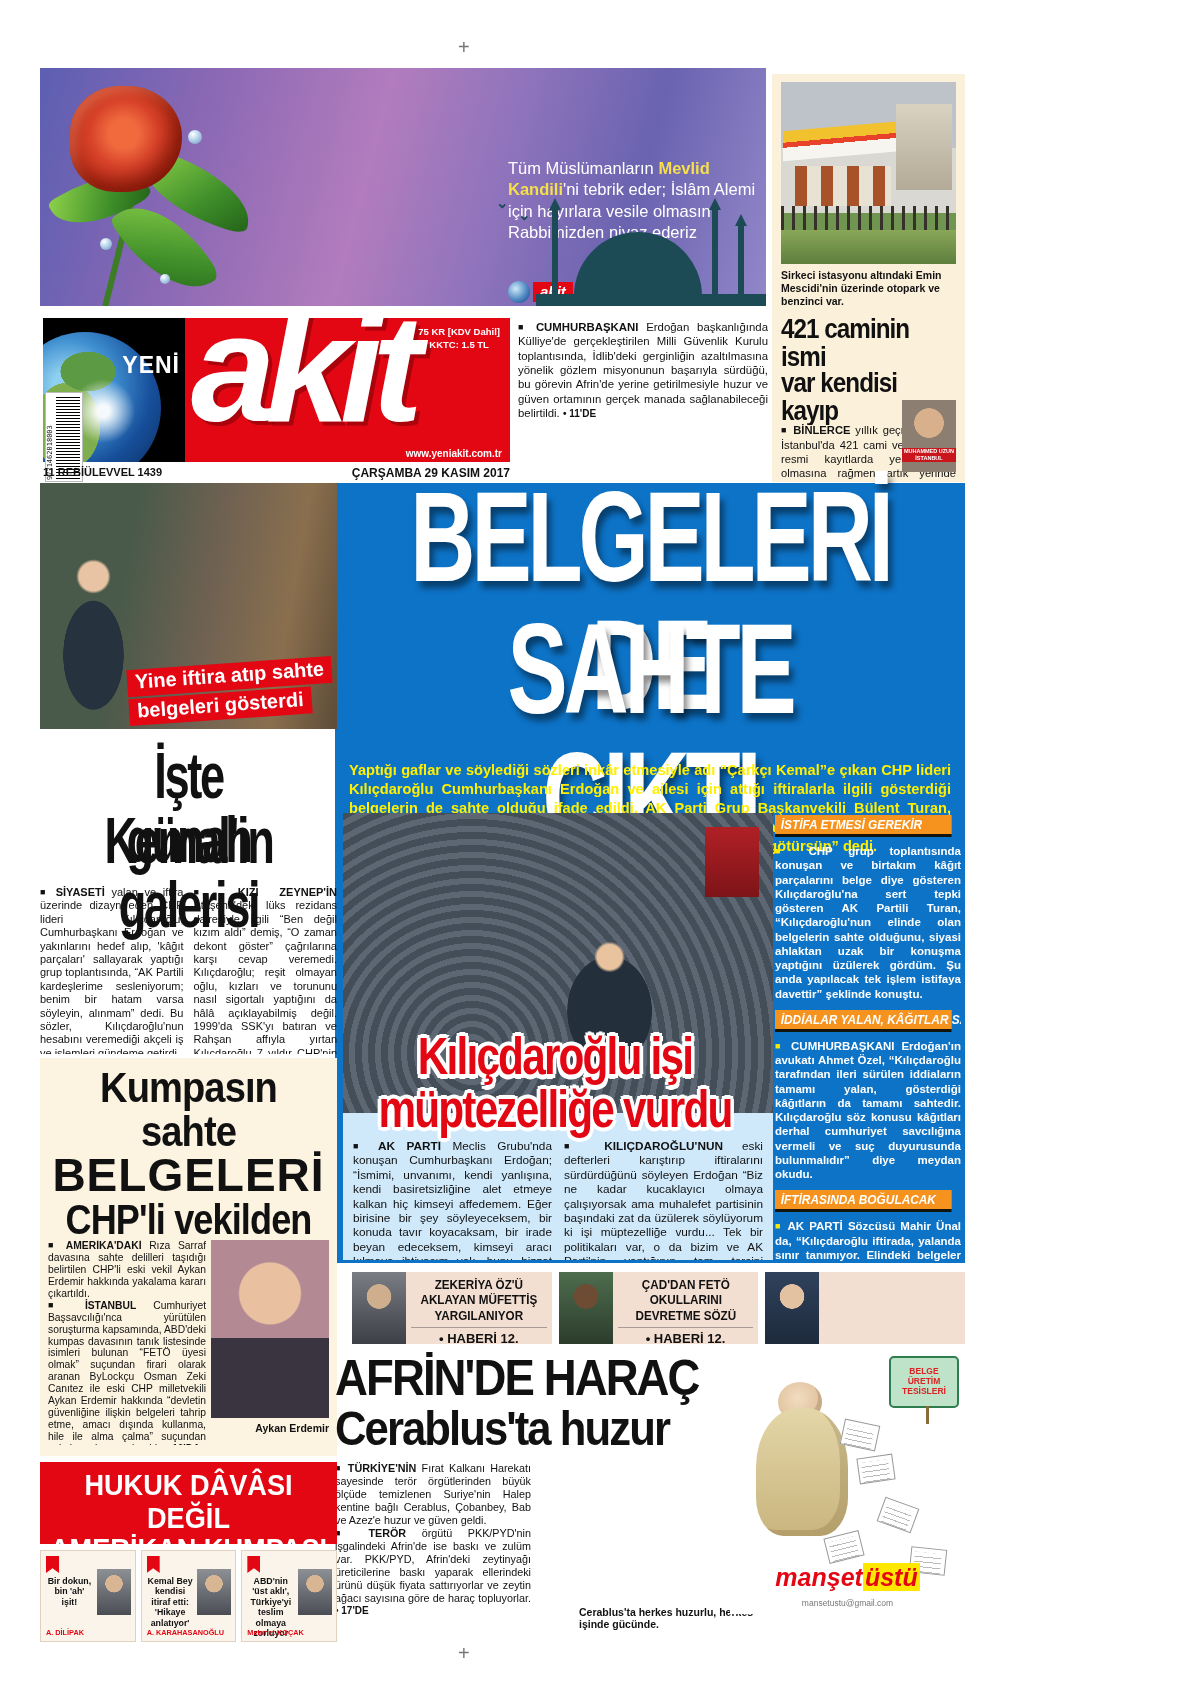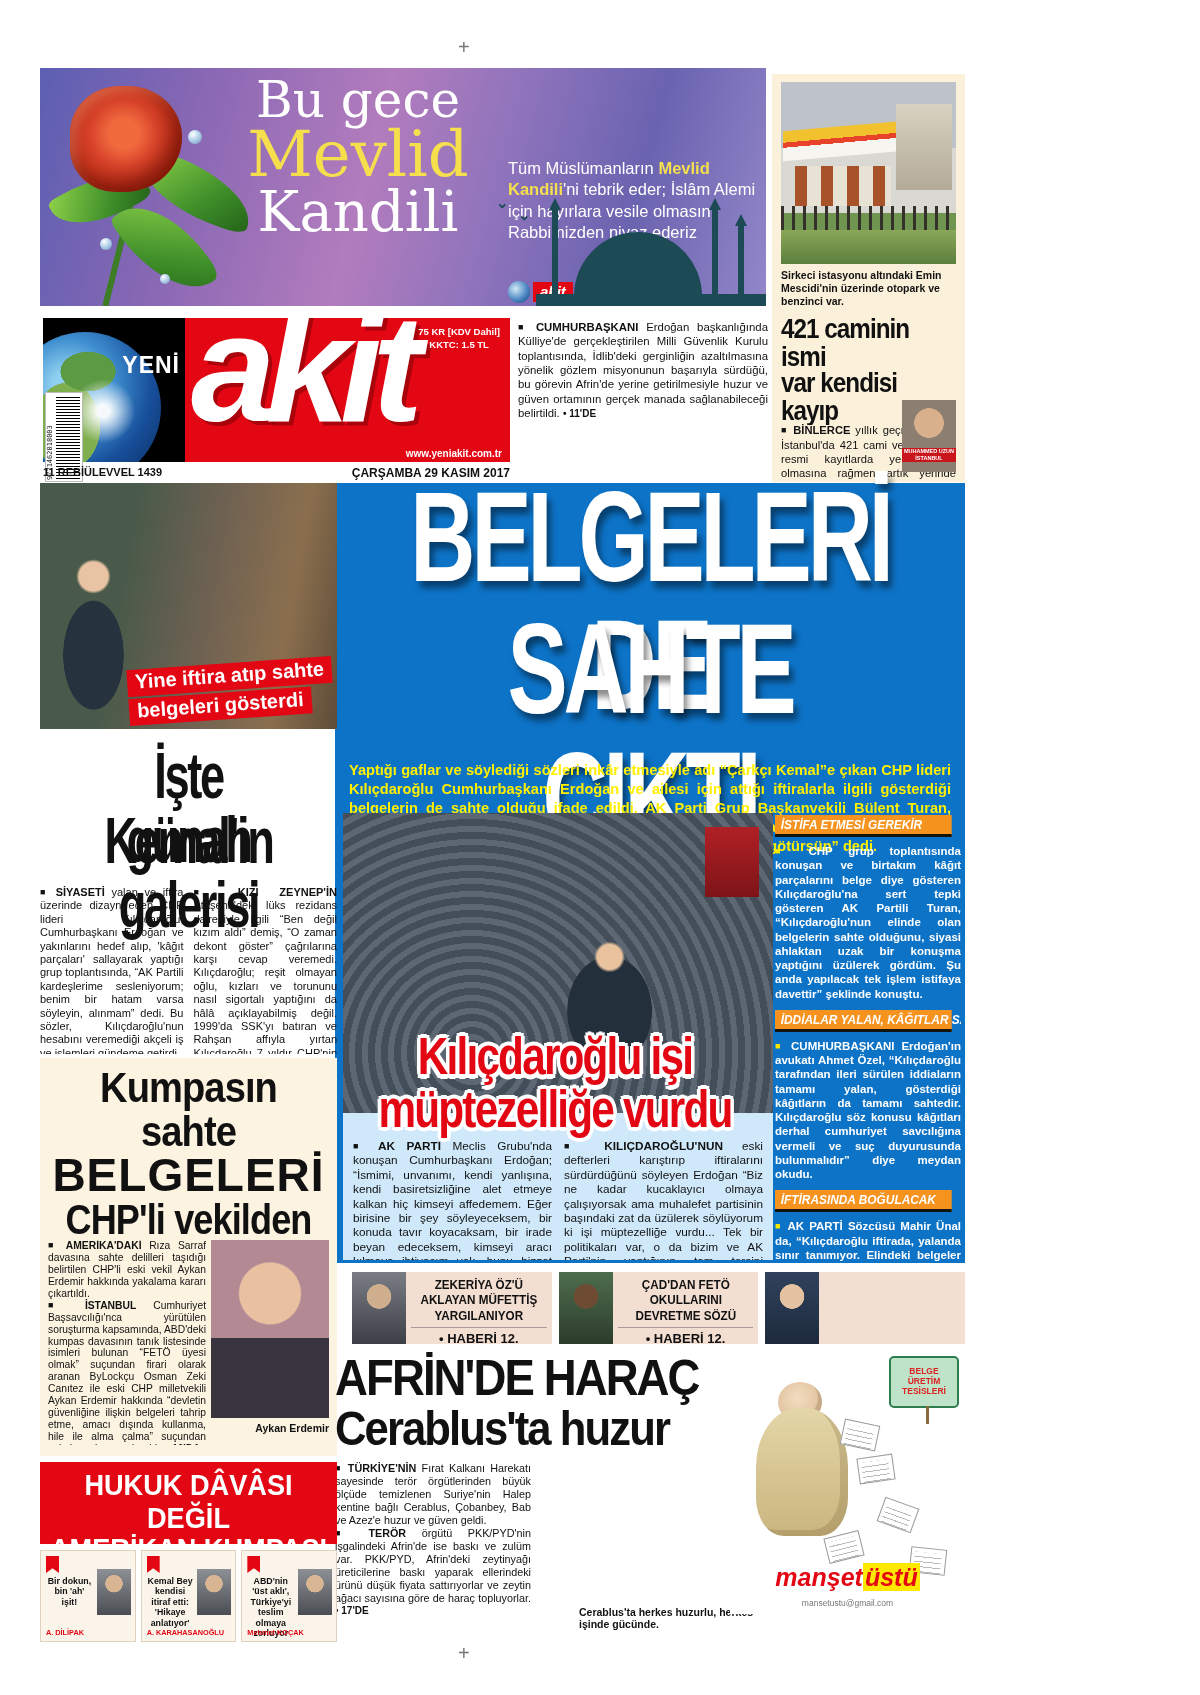--- a/index.html
+++ b/index.html
@@ -198,25 +198,20 @@
     <div>
       <div class="stem"></div>
       <div class="leaf l1"></div>
       <div class="leaf l2"></div>
       <div class="leaf l3"></div>
       <div class="rose-bloom"></div>
       <div class="drop" style="left:148px;top:62px;width:14px;height:14px;"></div>
       <div class="drop" style="left:60px;top:170px;width:12px;height:12px;"></div>
       <div class="drop" style="left:120px;top:206px;width:10px;height:10px;"></div>
     </div>
-    <div class="abs banner-title">
-      <div class="bt1">Bu gece</div>
-      <div class="bt2">Mevlid</div>
-      <div class="bt3">Kandili</div>
-    </div>
     <div class="abs banner-msg">
       <span>Tüm Müslümanların </span><span class="hl">Mevlid Kandili</span><span>'ni tebrik eder; İslâm Alemi için hayırlara vesile olmasını Rabbimizden niyaz ederiz</span>
     </div>
     <div class="abs banner-logo">
       <span class="mini-globe"></span>
       <span class="mini-akit">akit</span>
     </div>
     <div class="abs mosque">
       <div class="mq minaret" style="left:96px;"></div>
       <div class="mq minaret" style="left:256px;"></div>

